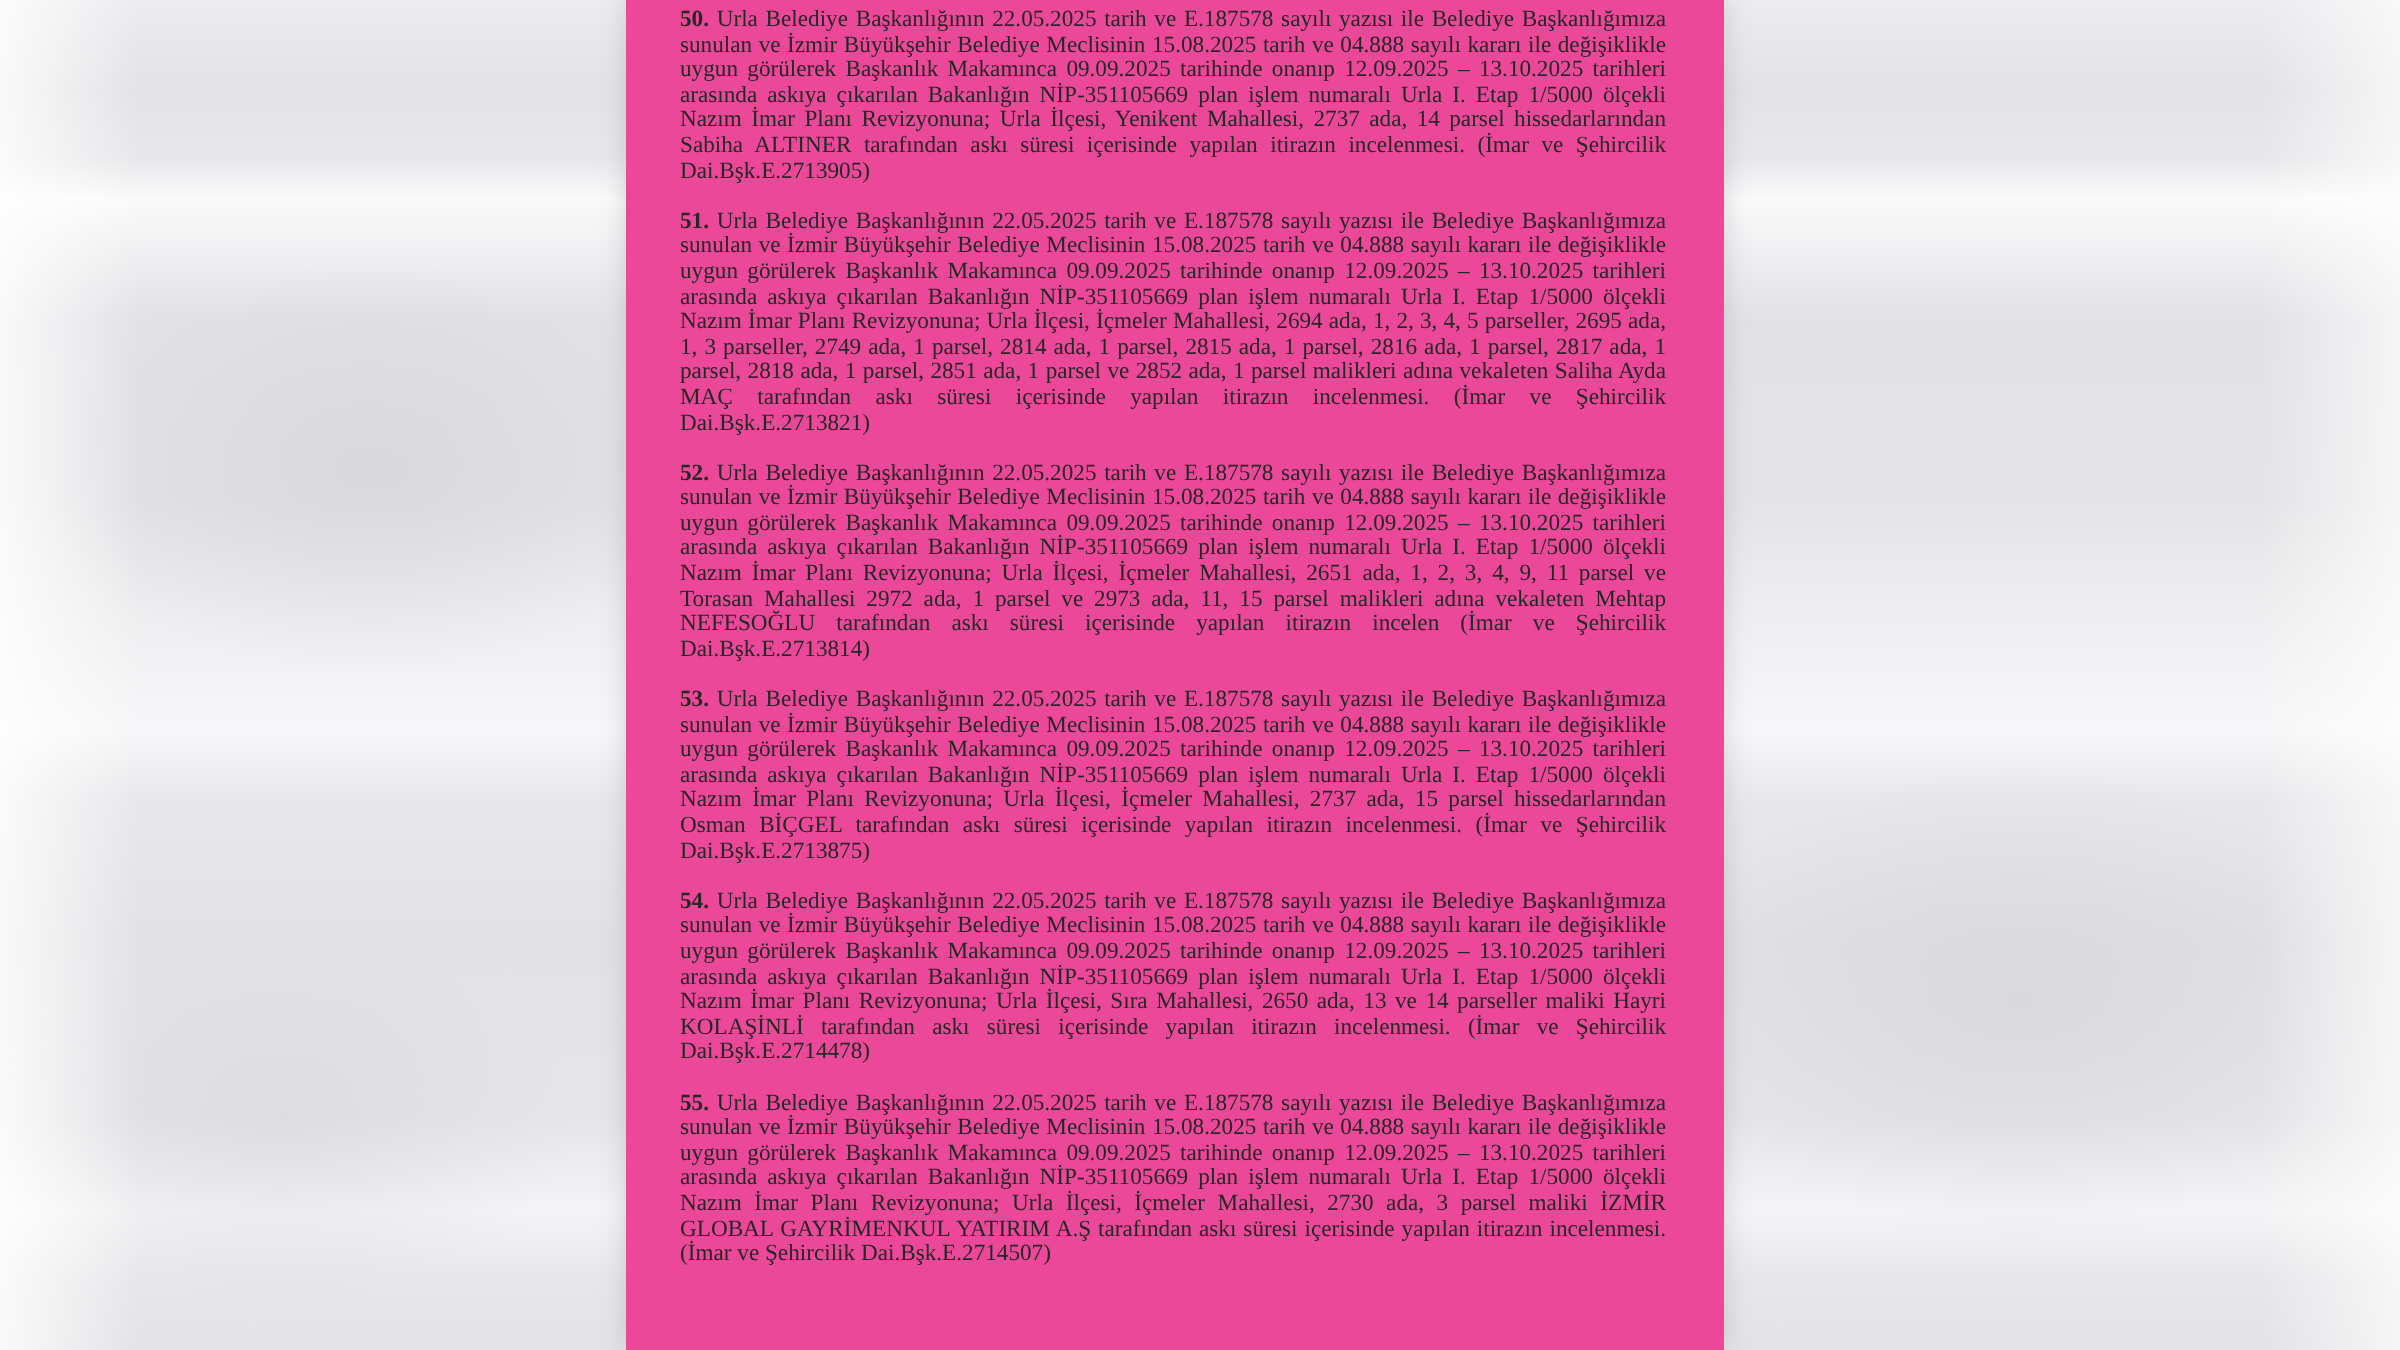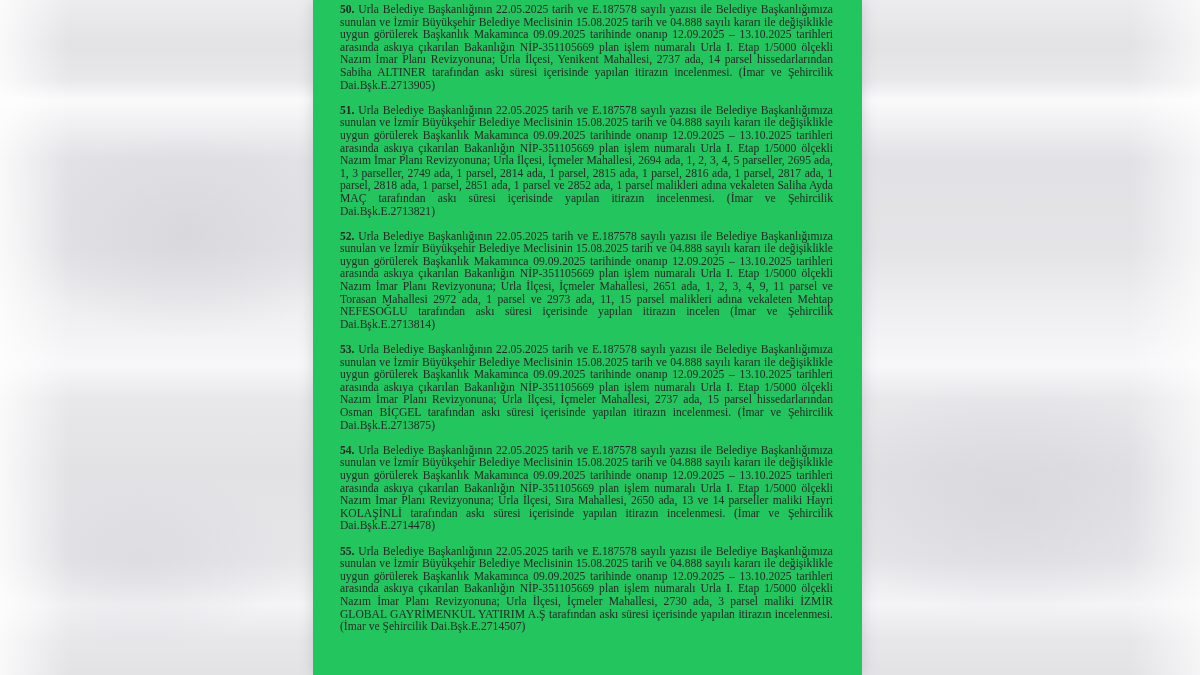--- a/index.html
+++ b/index.html
@@ -43,21 +43,21 @@
         #e3e3e6 675px);
   }
 
   
   .page {
     position: absolute;
     left: 313px;
     top: 0;
     width: 549px;
     height: 675px;
-    background: #22c55e;
+    background: #ec4899;
     box-shadow: 0 0 12px rgba(110, 110, 125, 0.28);
   }
 
   .content {
     padding: 4px 29px 0 27px;
     color: #272727;
     font-size: 11.6px;
     line-height: 12.6px;
     text-align: justify;
   }

